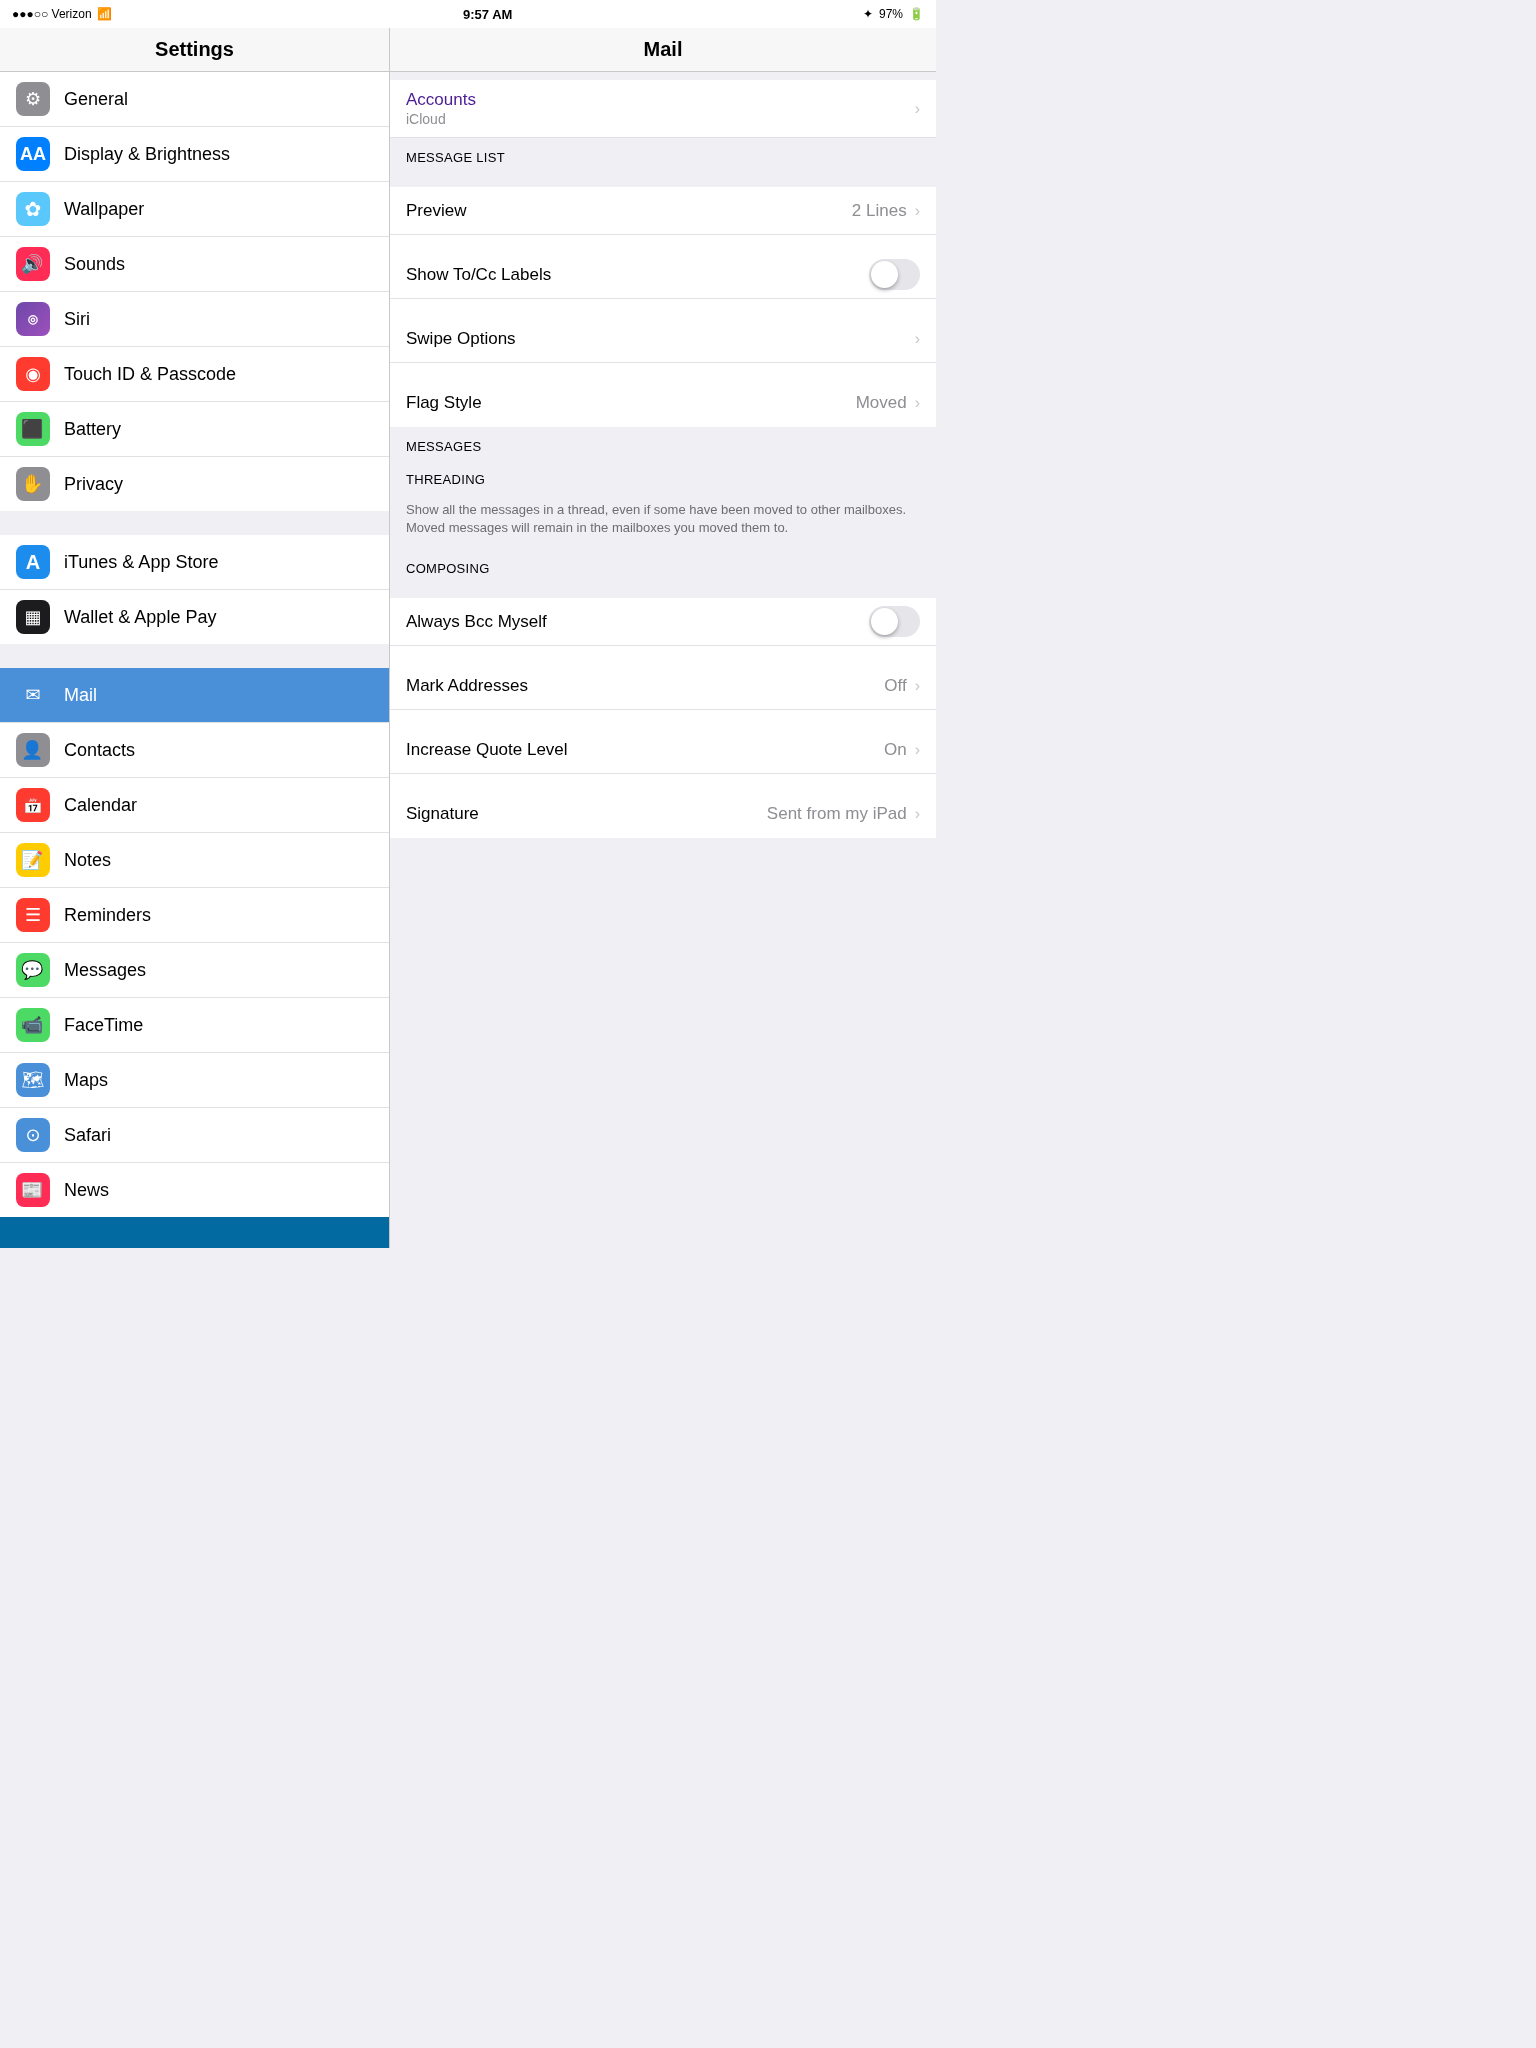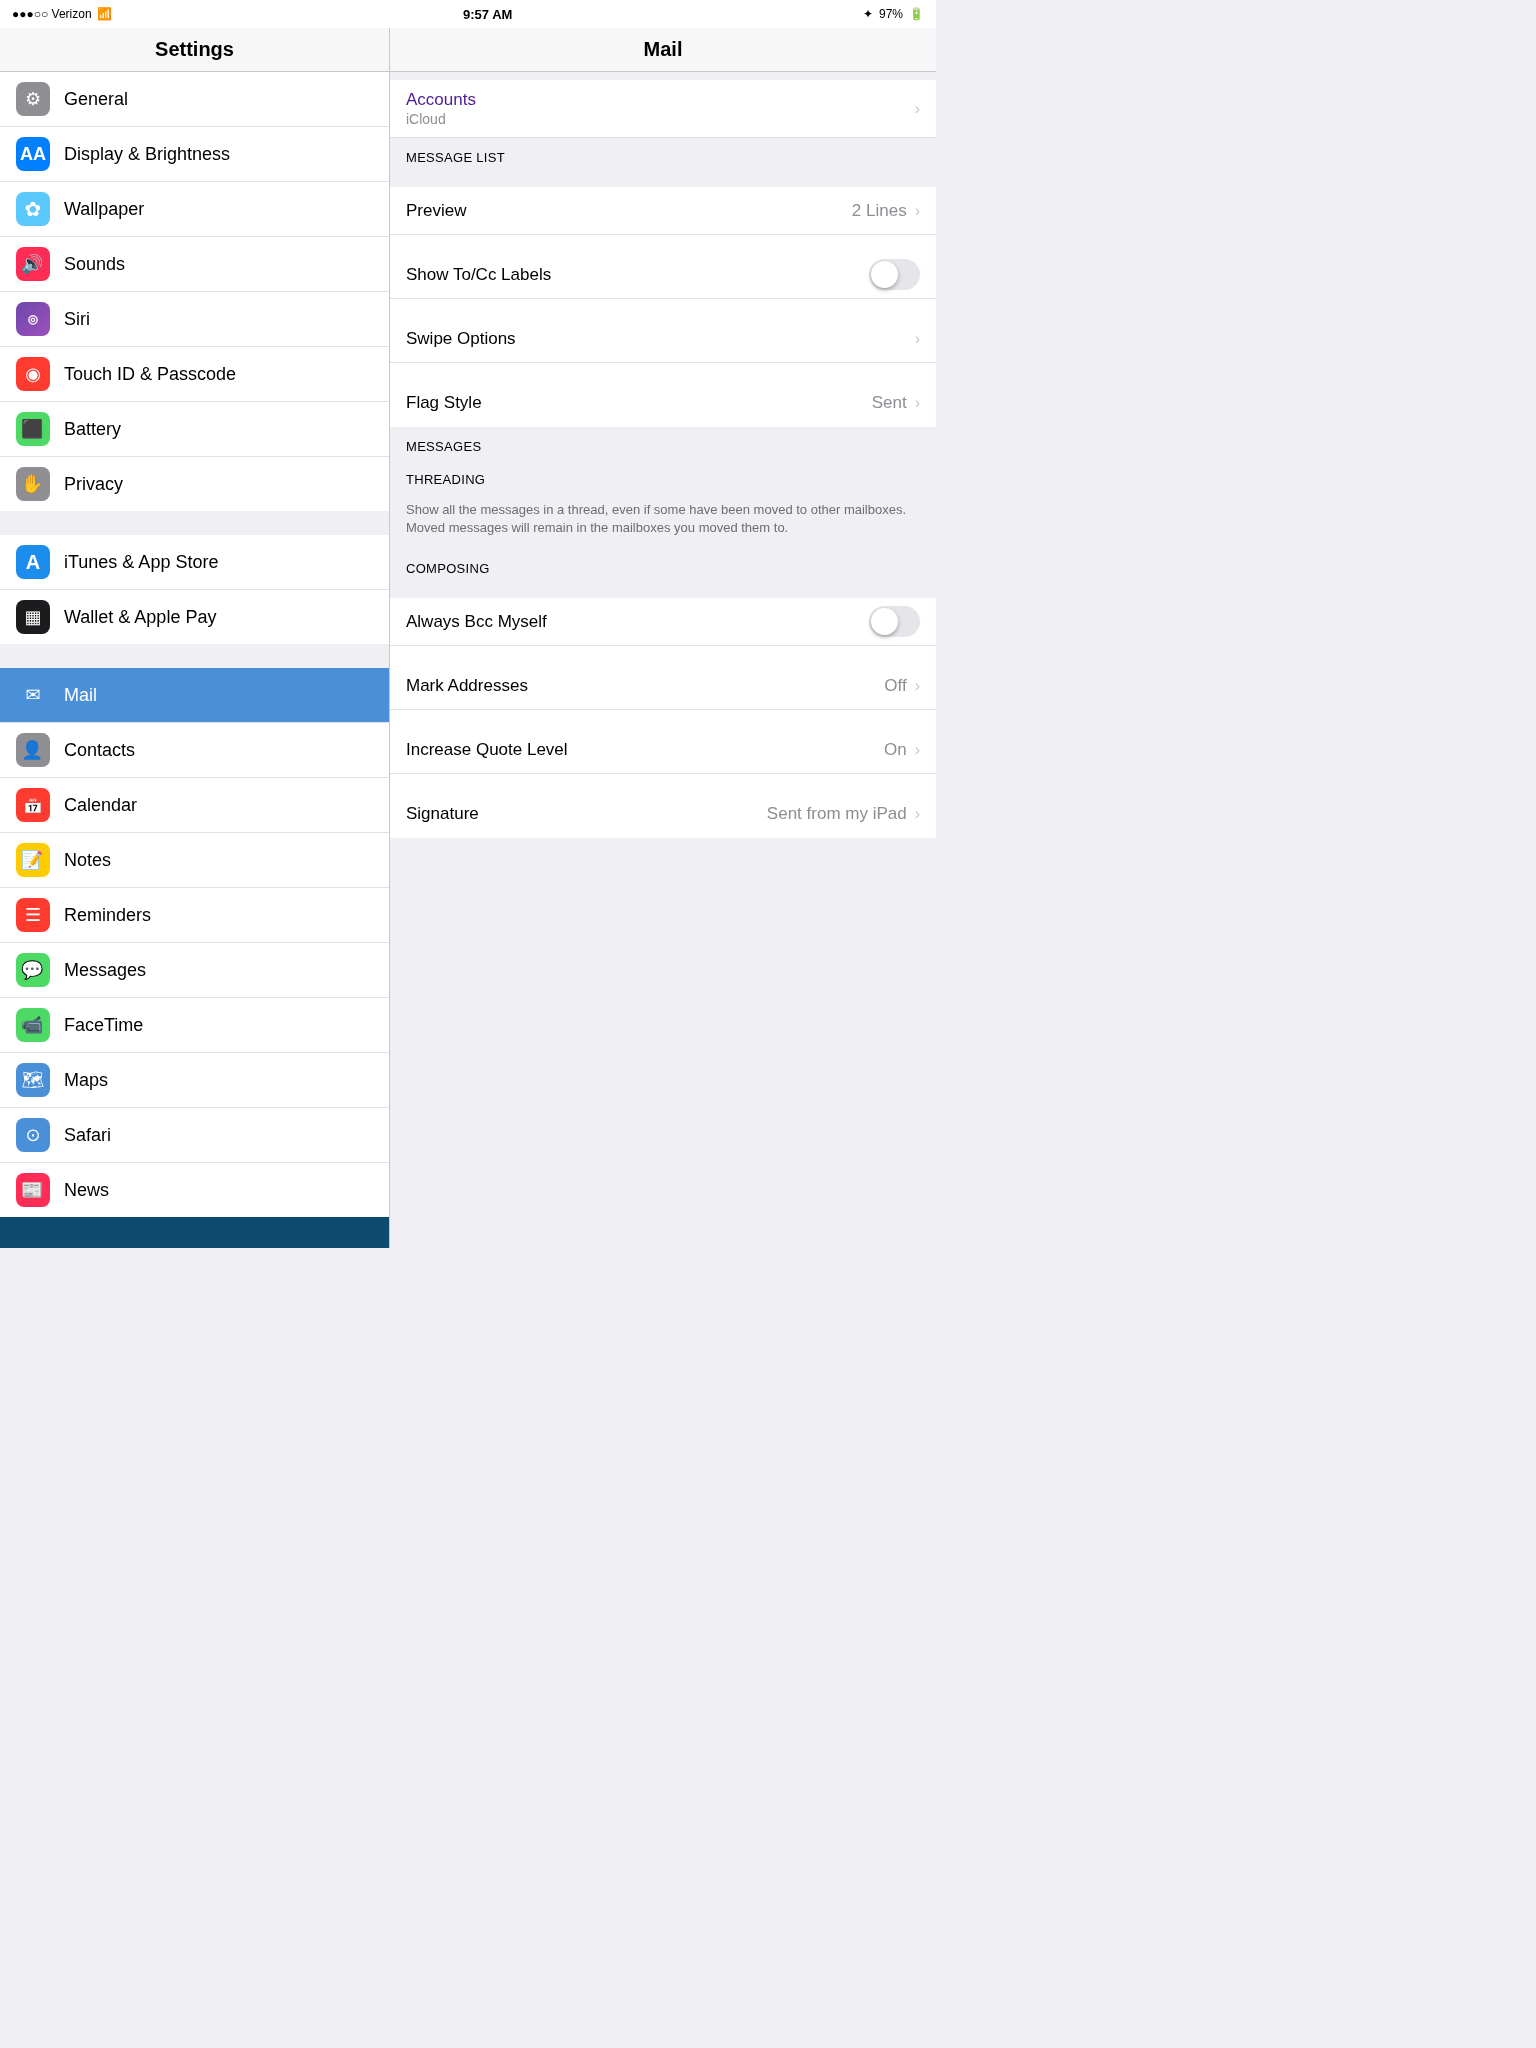--- a/index.html
+++ b/index.html
@@ -32,21 +32,21 @@
     
     .main-layout {
       display: flex;
       flex: 1;
       overflow: hidden;
     }
 
     
     .settings-panel {
       width: 390px;
-      background: #0c4a6e;
+      background: #0369a1;
       display: flex;
       flex-direction: column;
       overflow: hidden;
       flex-shrink: 0;
       border-right: 1px solid #c8c7cc;
     }
 
     .panel-header {
       background: #f7f7f7;
       border-bottom: 1px solid #c8c7cc;
@@ -419,21 +419,21 @@
             <div class="toggle off">
               <div class="toggle-knob"></div>
             </div>
           </div>
           <div class="mail-row">
             <span class="row-label">Swipe Options</span>
             <span class="chevron">›</span>
           </div>
           <div class="mail-row">
             <span class="row-label">Flag Style</span>
-            <span class="row-value">Sent</span>
+            <span class="row-value">Moved</span>
             <span class="chevron">›</span>
           </div>
         </div>
       </div>
 
       <div class="mail-section">
         <div class="section-header">MESSAGES</div>
       </div>
 
       <div class="mail-section">

